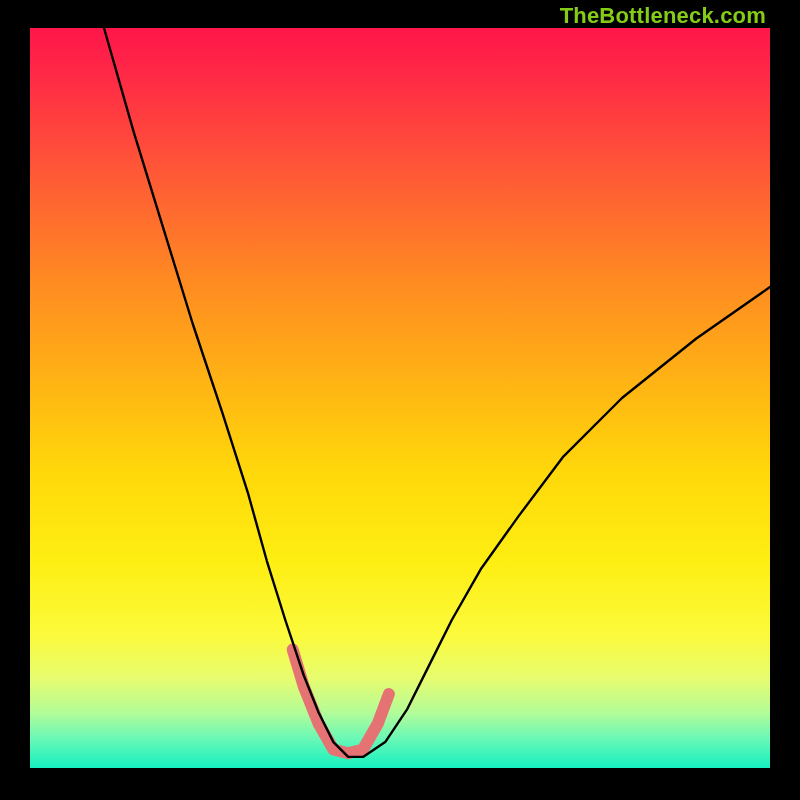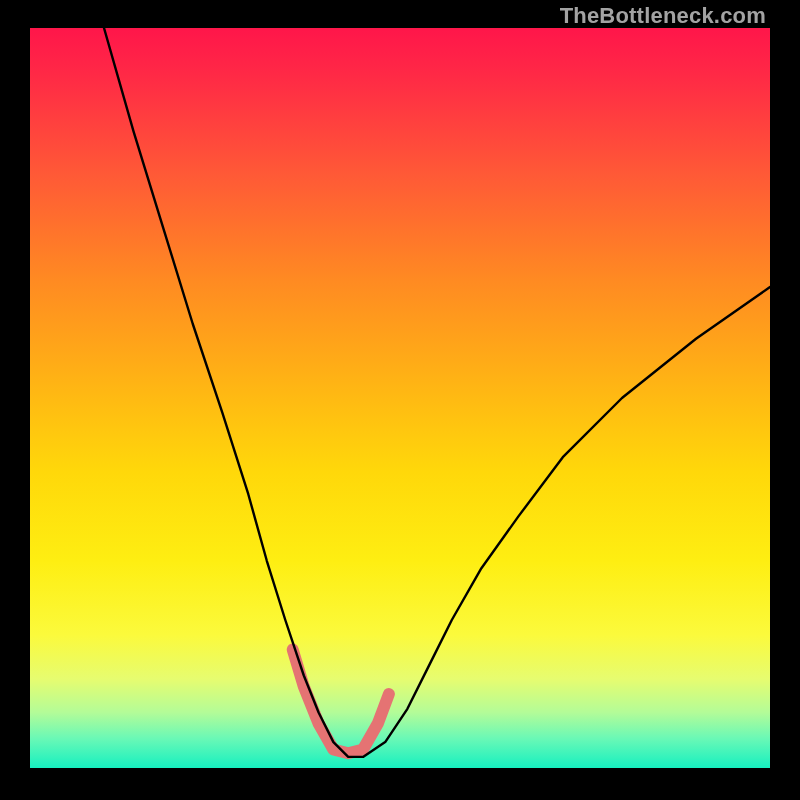--- a/index.html
+++ b/index.html
@@ -55,21 +55,21 @@
     width: 100%;
     height: 100%;
   }
   .watermark {
     position: absolute;
     top: 3px;
     right: 34px;
     font-family: Arial, Helvetica, sans-serif;
     font-size: 22px;
     font-weight: 600;
-    color: #a3a3a3;
+    color: #84cc16;
     letter-spacing: 0.2px;
   }
 </style>
 </head>
 <body>
 
 <div class="frame">
 
   <div class="watermark">TheBottleneck.com</div>
 

